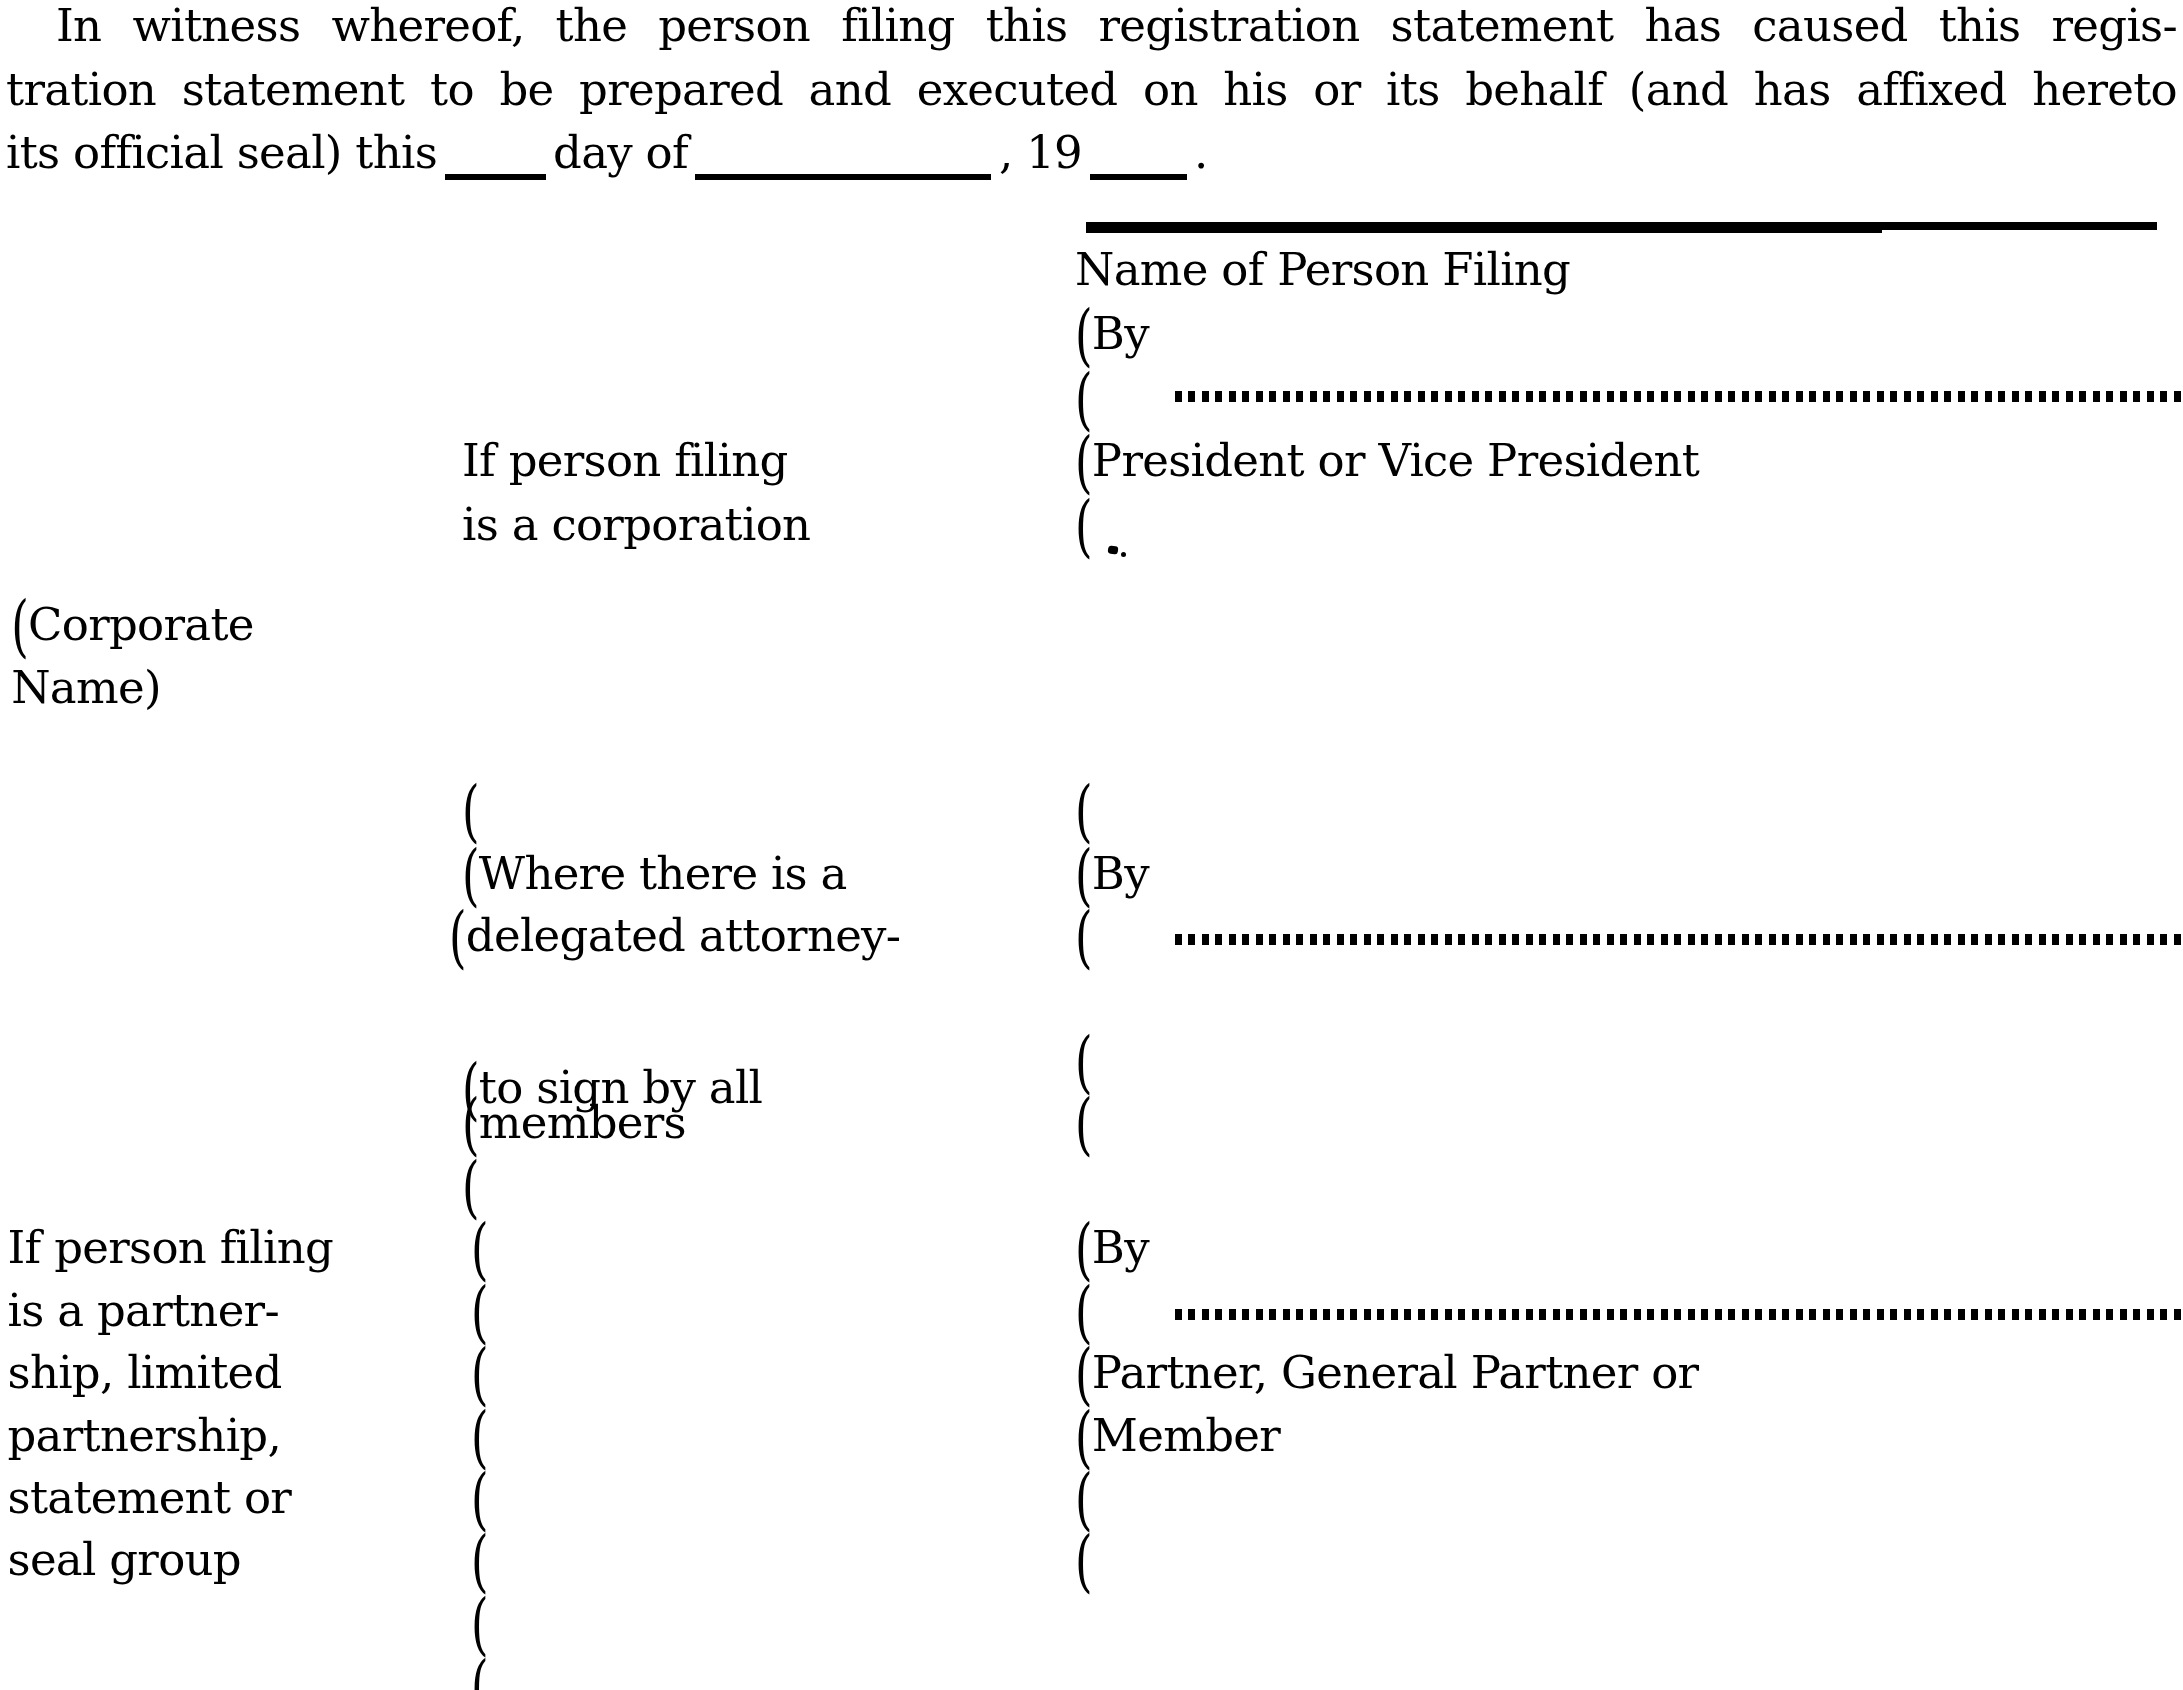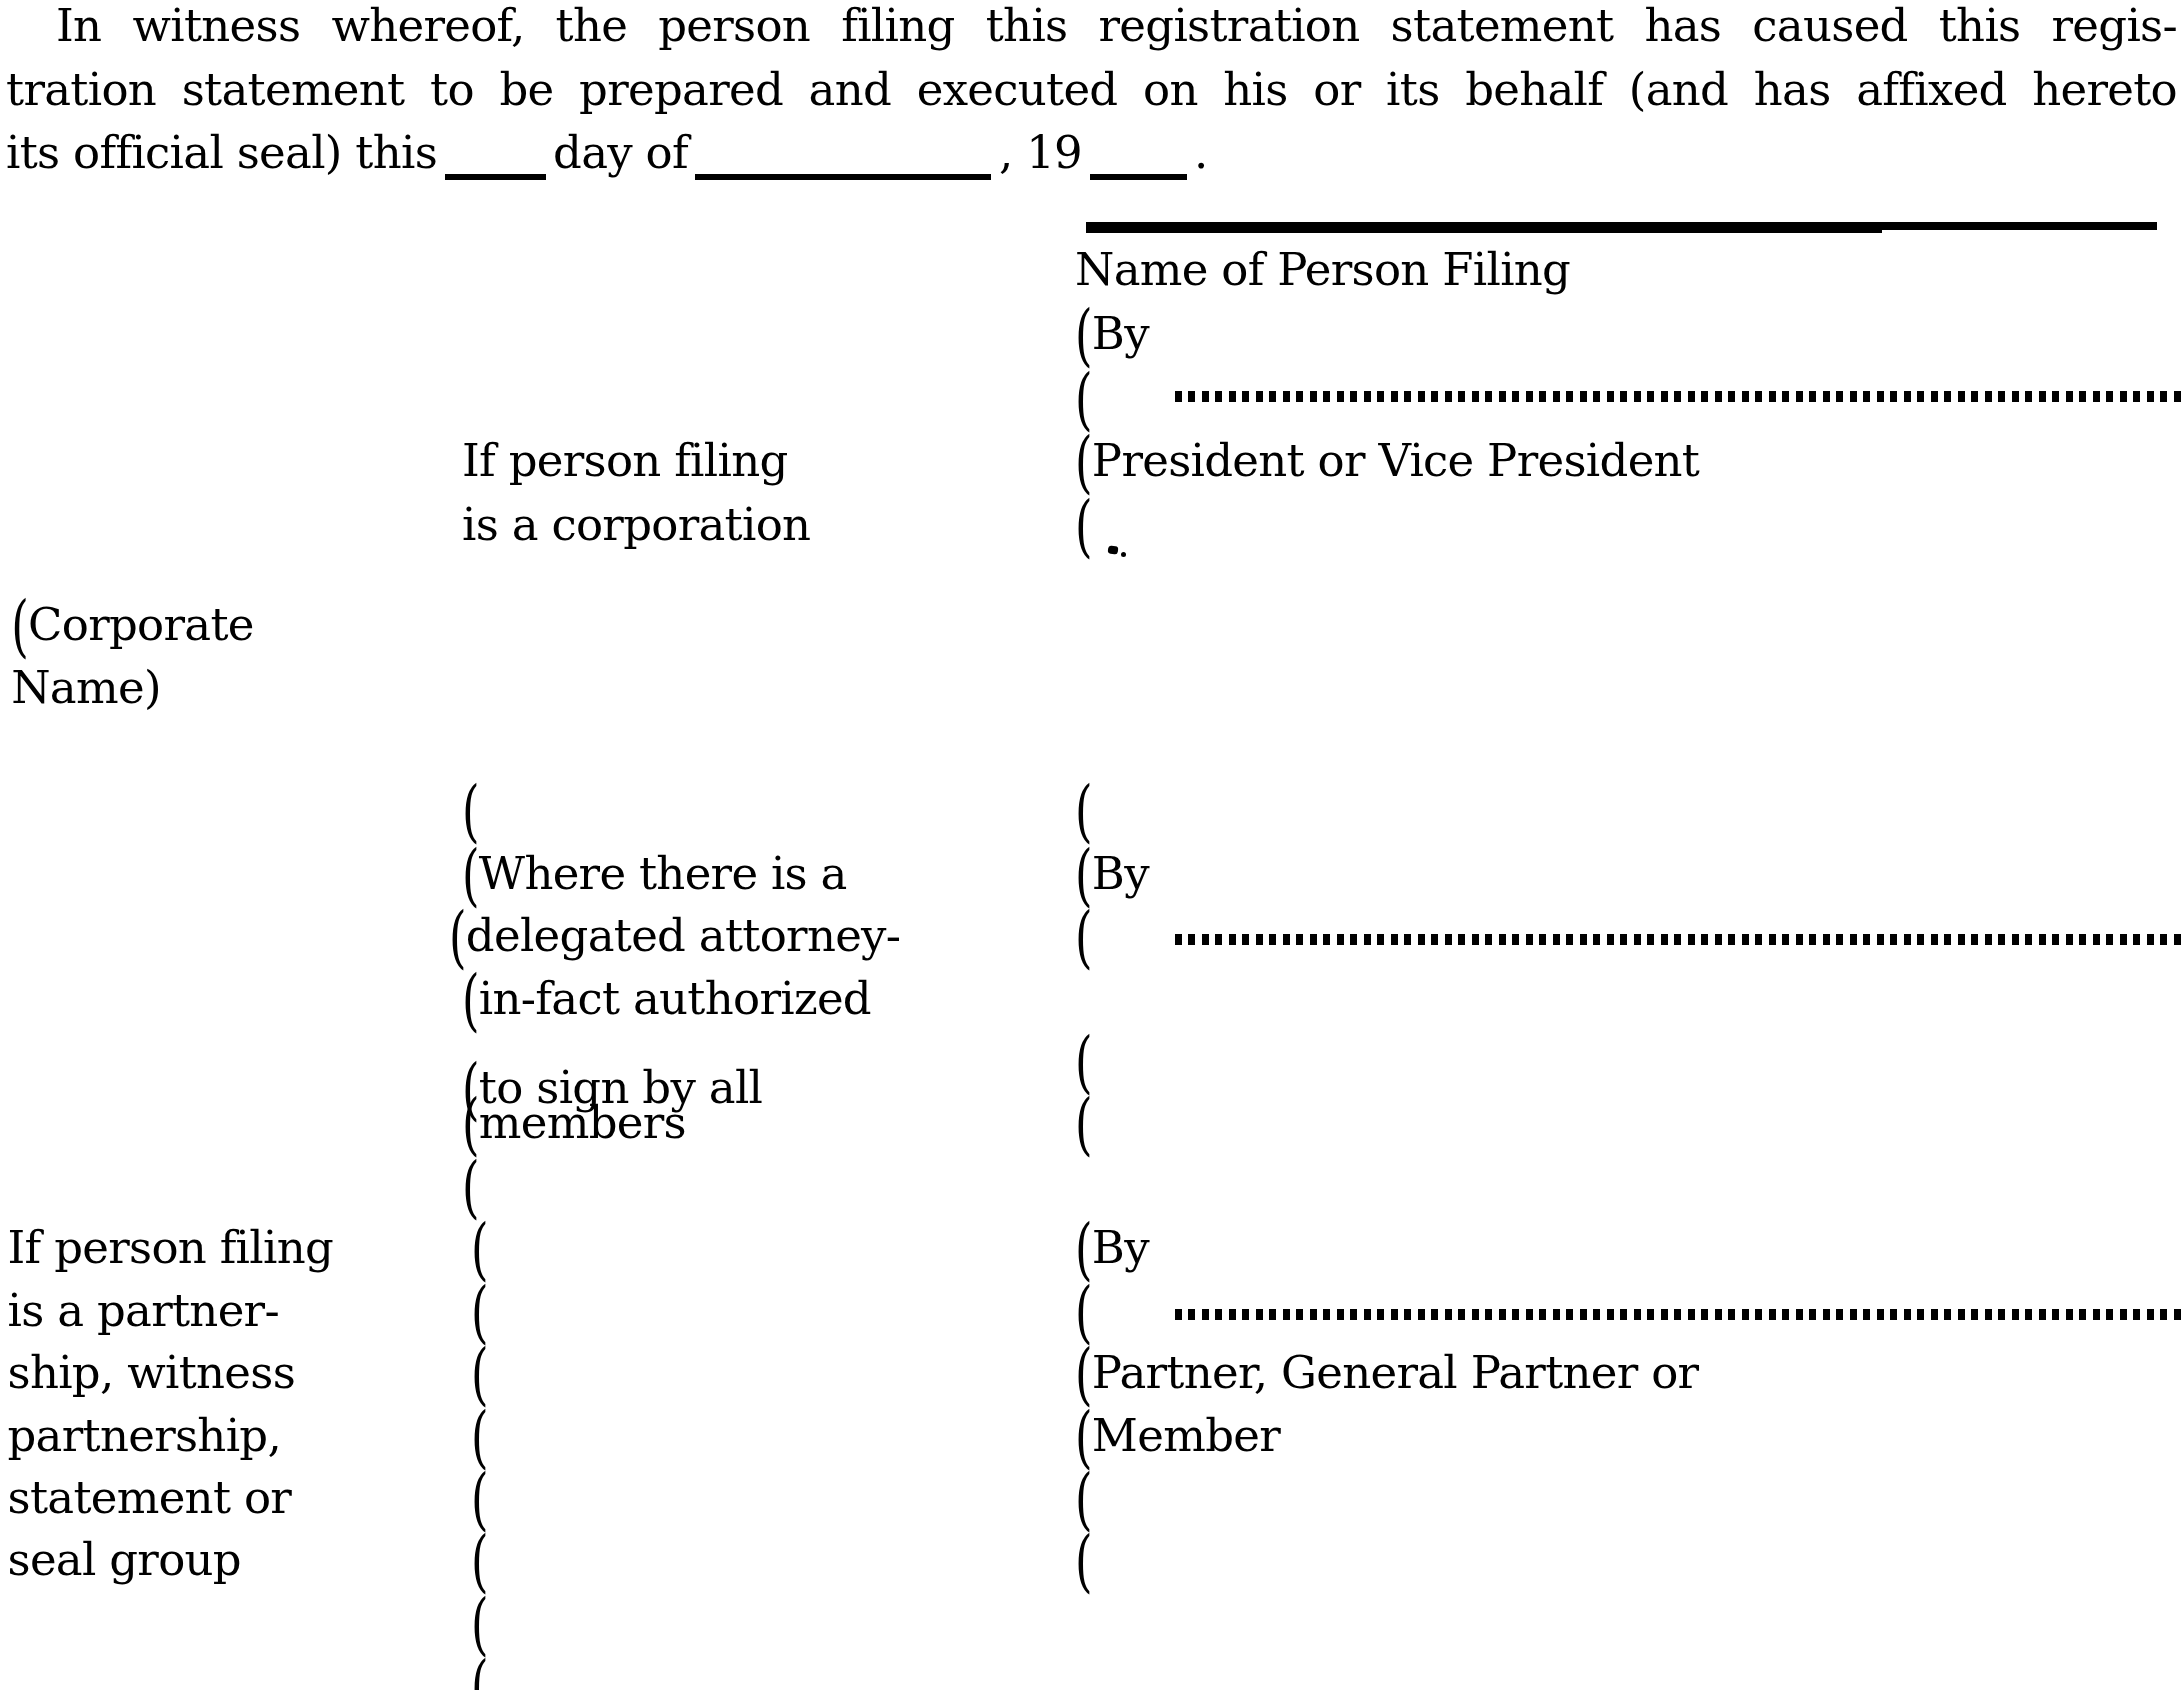--- a/index.html
+++ b/index.html
@@ -110,35 +110,34 @@
 
   <div class="ln autoparen" style="left:11.2px; top:593px"><span class="lp">(</span>Corporate</div>
   <div class="ln" style="left:11.2px; top:656px">Name)</div>
 
   <div class="speck"></div>
   <div class="speck2"></div>
 
   <div class="ln autoparen" style="left:462px; top:778px"><span class="lp">(</span></div>
   <div class="ln autoparen" style="left:462px; top:842px"><span class="lp">(</span>Where there is a</div>
   <div class="ln autoparen" style="left:449px; top:904px"><span class="lp">(</span>delegated attorney-</div>
-  <div class="ln autoparen" style="left:462px; top:967px"><span class="lp">(</span>in-fact authorized</div>
   <div class="ln autoparen" style="left:462px; top:1056px"><span class="lp">(</span>to sign by all</div>
   <div class="ln autoparen" style="left:462px; top:1091px"><span class="lp">(</span>members</div>
   <div class="ln autoparen" style="left:462px; top:1154px"><span class="lp">(</span></div>
 
   <div class="ln autoparen" style="left:1075px; top:778px"><span class="lp">(</span></div>
   <div class="ln autoparen" style="left:1075px; top:842px"><span class="lp">(</span>By</div>
   <div class="ln autoparen" style="left:1075px; top:904px"><span class="lp">(</span></div>
   <div class="dotline" style="top:934px"></div>
   <div class="ln autoparen" style="left:1075px; top:1029px"><span class="lp">(</span></div>
   <div class="ln autoparen" style="left:1075px; top:1091px"><span class="lp">(</span></div>
 
   <div class="ln" style="left:7.5px; top:1216px">If person filing</div>
   <div class="ln" style="left:7.5px; top:1279px">is a partner-</div>
-  <div class="ln" style="left:7.5px; top:1341px">ship, witness</div>
+  <div class="ln" style="left:7.5px; top:1341px">ship, limited</div>
   <div class="ln" style="left:7.5px; top:1404px">partnership,</div>
   <div class="ln" style="left:7.5px; top:1466px">statement or</div>
   <div class="ln" style="left:7.5px; top:1528px">seal group</div>
 
   <div class="ln autoparen" style="left:471px; top:1216px"><span class="lp">(</span></div>
   <div class="ln autoparen" style="left:471px; top:1279px"><span class="lp">(</span></div>
   <div class="ln autoparen" style="left:471px; top:1341px"><span class="lp">(</span></div>
   <div class="ln autoparen" style="left:471px; top:1404px"><span class="lp">(</span></div>
   <div class="ln autoparen" style="left:471px; top:1466px"><span class="lp">(</span></div>
   <div class="ln autoparen" style="left:471px; top:1528px"><span class="lp">(</span></div>

